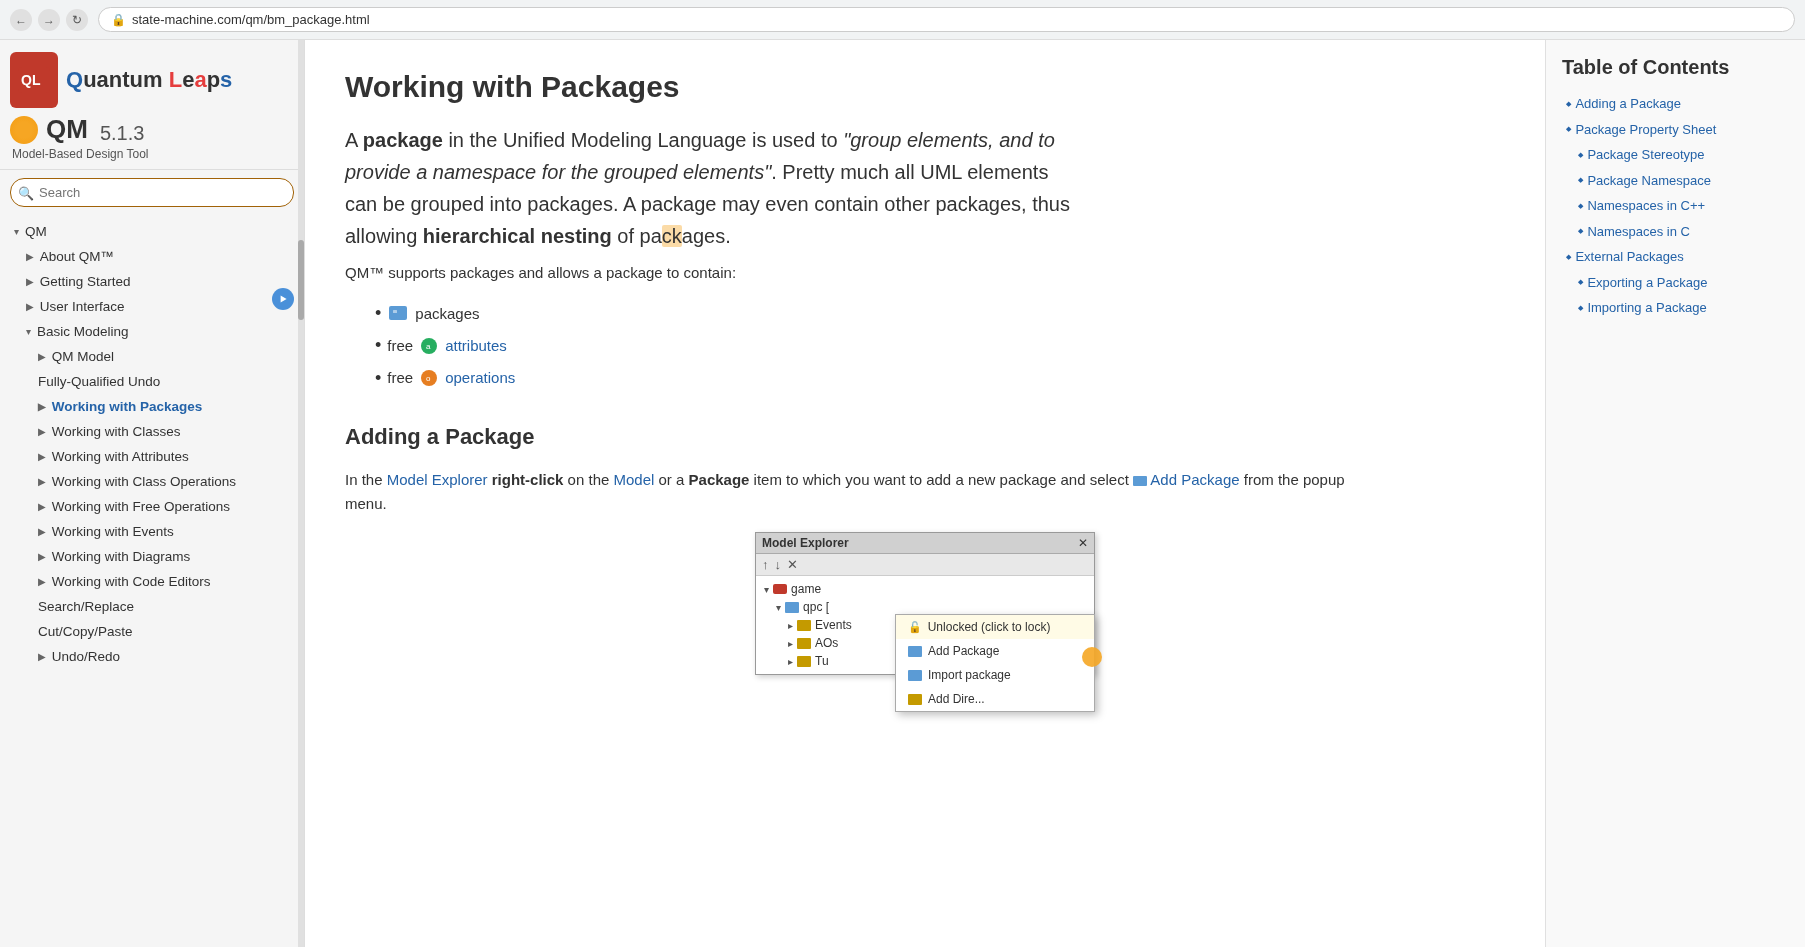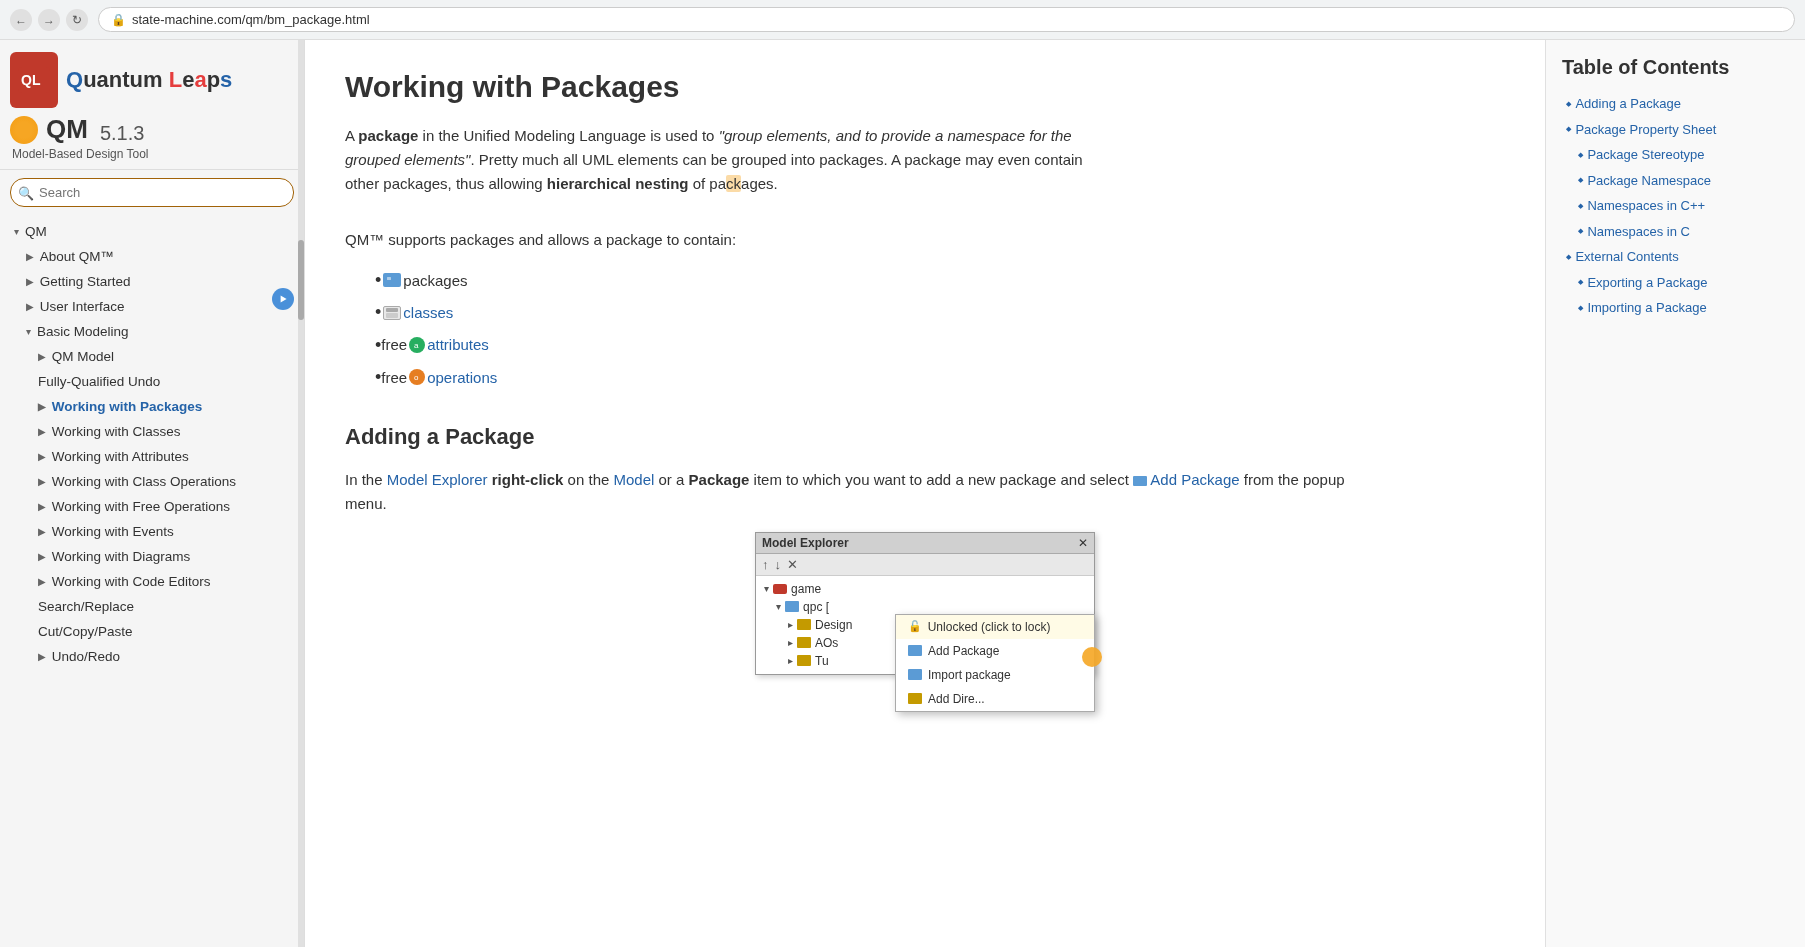--- a/index.html
+++ b/index.html
@@ -187,24 +187,24 @@
     }
 
     h1.page-title {
       font-size: 30px;
       font-weight: bold;
       color: #333;
       margin-bottom: 20px;
     }
 
     .intro-para {
-      font-size: 15px;
+      font-size: 20px;
       line-height: 1.6;
       color: #333;
-      margin-bottom: 32px;
+      margin-bottom: 9px;
       max-width: 740px;
     }
 
     .intro-para strong { font-weight: bold; }
     .intro-para em { font-style: italic; }
 
     .supports-para {
       font-size: 15px;
       line-height: 1.6;
       margin-bottom: 12px;
@@ -215,20 +215,21 @@
       list-style: none;
       margin-left: 30px;
       margin-bottom: 30px;
     }
 
     .bullet-list li {
       font-size: 15px;
       line-height: 1.8;
       display: flex;
       align-items: center;
+      gap: 6px;
     }
 
     .bullet-list li::before {
       content: "•";
       font-size: 18px;
       color: #333;
     }
 
     .pkg-icon {
       display: inline-flex;
@@ -649,29 +650,20 @@
 
     <ul class="bullet-list">
       <li>
         <span class="pkg-icon">
           <svg width="14" height="10" viewBox="0 0 14 10">
               <rect width="14" height="10" rx="1" fill="#5b9bd5"></rect>
               <rect x="2" y="2" width="4" height="3" rx="0.5" fill="#fff" opacity="0.5"></rect>
             </svg>
         </span>
         <span>packages</span>
-      </li>
-      <li>
-        <span style="display:inline-flex;align-items:center;justify-content:center;width:18px;height:14px;background:#e8e8e8;border:1px solid #aaa;border-radius:2px;margin:0 2px;">
-          <svg width="12" height="10" viewBox="0 0 12 10">
-              <rect width="12" height="4" rx="1" fill="#aaa"></rect>
-              <rect y="5" width="12" height="5" rx="1" fill="#ccc"></rect>
-            </svg>
-        </span>
-        <a class="link-blue">classes</a>
       </li>
       <li>
         <span>free </span>
         <span class="attr-icon">
           <svg width="12" height="12" viewBox="0 0 12 12">
               <circle cx="6" cy="6" r="5" fill="#27ae60"></circle>
               <text x="3" y="9" font-size="8" fill="white" font-family="Arial">a</text>
             </svg>
         </span>
         <a class="link-blue">attributes</a>
@@ -719,21 +711,21 @@
               <span> game</span>
             </div>
             <div class="me-tree-row me-indent1">
               <span style="font-size:10px;color:#555;">▾</span>
               <span class="me-icon-pkg"></span>
               <span> qpc [</span>
             </div>
             <div class="me-tree-row me-indent2">
               <span style="font-size:10px;color:#555;">▸</span>
               <span class="me-icon-folder"></span>
-              <span> Design</span>
+              <span> Events</span>
             </div>
             <div class="me-tree-row me-indent2">
               <span style="font-size:10px;color:#555;">▸</span>
               <span class="me-icon-folder"></span>
               <span> AOs</span>
             </div>
             <div class="me-tree-row me-indent2">
               <span style="font-size:10px;color:#555;">▸</span>
               <span class="me-icon-folder"></span>
               <span> Tu</span>
@@ -783,21 +775,21 @@
     <div class="toc-item indent">
       <span>Package Namespace</span>
     </div>
     <div class="toc-item indent">
       <span>Namespaces in C++</span>
     </div>
     <div class="toc-item indent">
       <span>Namespaces in C</span>
     </div>
     <div class="toc-item">
-      <span>External Contents</span>
+      <span>External Packages</span>
     </div>
     <div class="toc-item indent">
       <span>Exporting a Package</span>
     </div>
     <div class="toc-item indent">
       <span>Importing a Package</span>
     </div>
   </div>
 
 </div>

